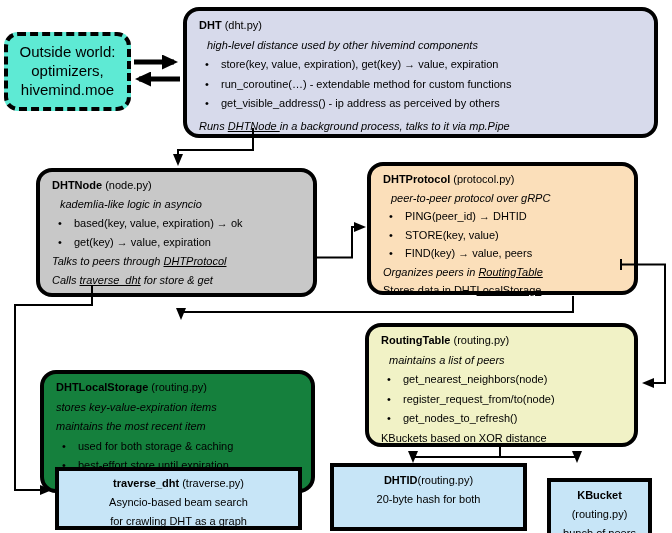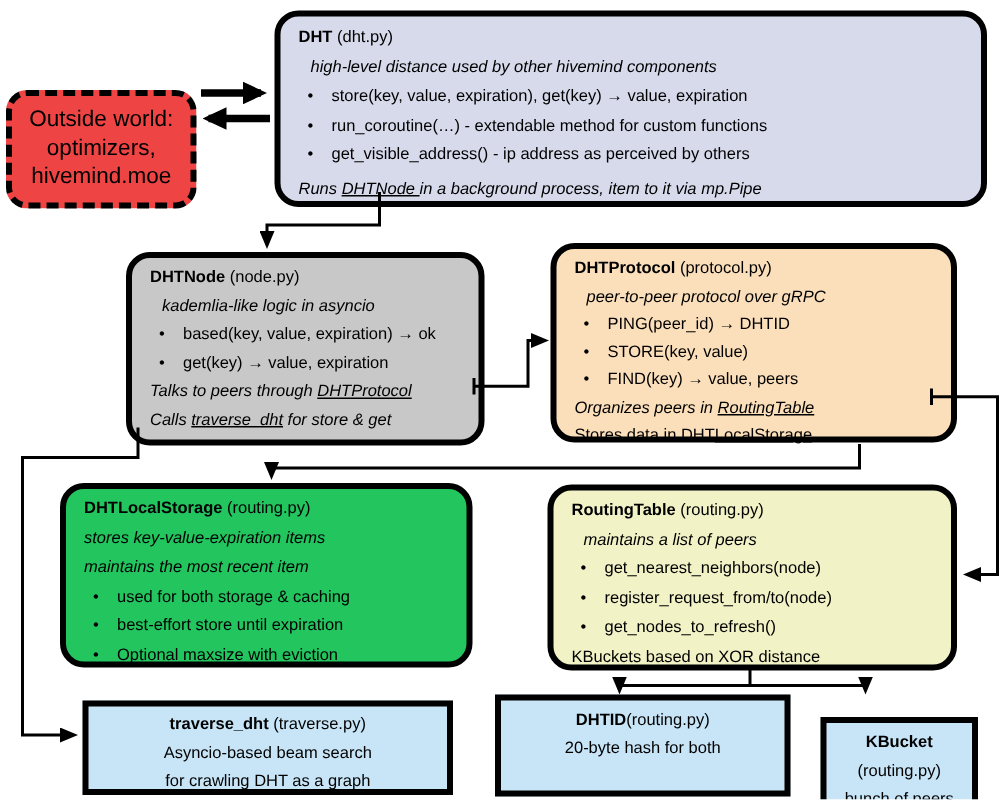--- a/index.html
+++ b/index.html
@@ -19,58 +19,58 @@
   .u{text-decoration:underline;}
   .bullet{display:flex;}
   .bullet::before{content:"\2022";width:16px;padding-left:6px;flex:0 0 auto;}
   .center{text-align:center;}
 
   #outside{left:4px;top:32px;width:127px;height:79px;border-radius:14px;
     border-style:dashed;padding-top:6px;font-size:15px;}
   #dht{left:183px;top:7px;width:475px;height:131px;padding:5px 0 0 12px;}
   #dht .line{line-height:19.5px;height:19.5px;}
   #dht .footer{margin-top:3px;}
-  #dhtnode{left:36px;top:168px;width:239px;height:129px;padding:4px 0 0 12px;margin-left:48px;}
+  #dhtnode{left:36px;top:168px;width:281px;height:129px;padding:4px 0 0 12px;}
   #dhtprotocol{left:367px;top:162px;width:271px;height:133px;padding:4px 0 0 12px;}
   #dhtprotocol .line{line-height:18.5px;height:18.5px;}
   #dhtlocalstorage{left:40px;top:322px;width:275px;height:123px;padding:4px 0 0 12px;}
   #dhtlocalstorage .line{line-height:19.5px;height:19.5px;}
   #routingtable{left:365px;top:323px;width:273px;height:124px;padding:4px 0 0 12px;}
   #routingtable .line{line-height:19.5px;height:19.5px;}
   #traverse{left:55px;top:467px;width:247px;height:63px;padding-top:3px;}
   #dhtid{left:330px;top:463px;width:197px;height:68px;padding-top:4px;}
   #kbucket{left:547px;top:463px;width:105px;height:68px;padding-top:4px;margin-top:15px;}
 
   svg.overlay{position:absolute;left:0;top:0;z-index:5;pointer-events:none;}
   svg.overlay line, svg.overlay polyline{stroke:#000;fill:none;}
 </style>
 </head>
 <body>
 
 <div class="canvas">
 
-  <div class="box center" id="outside" style="background: #ef4444; margin-top: 28px;">
+  <div class="box center" id="outside" style="background: #5eead4;">
     <div class="line">Outside world:</div>
     <div class="line">optimizers,</div>
     <div class="line">hivemind.moe</div>
   </div>
 
   <div class="box round" id="dht" style="background: rgb(215, 218, 235);">
     <div class="line title"><b>DHT</b><span> (dht.py)</span></div>
     <div class="line sub it">high-level distance used by other hivemind components</div>
     <div class="line bullet">
         <span>store(key, value, expiration), get(key) → value, expiration</span>
       </div>
     <div class="line bullet">
         <span>run_coroutine(…) - extendable method for custom functions</span>
       </div>
     <div class="line bullet">
         <span>get_visible_address() - ip address as perceived by others</span>
       </div>
-    <div class="line it footer"><span>Runs </span><span class="u">DHTNode </span><span>in a background process, item to it via mp.Pipe</span></div>
+    <div class="line it footer"><span>Runs </span><span class="u">DHTNode </span><span>in a background process, talks to it via mp.Pipe</span></div>
   </div>
 
   <div class="box round" id="dhtnode" style="background: rgb(200, 200, 200);">
     <div class="line title"><b>DHTNode</b><span> (node.py)</span></div>
     <div class="line sub it">kademlia-like logic in asyncio</div>
     <div class="line bullet">
         <span>based(key, value, expiration) → ok</span>
       </div>
     <div class="line bullet">
         <span>get(key) → value, expiration</span>
@@ -88,21 +88,21 @@
     <div class="line bullet">
         <span>STORE(key, value)</span>
       </div>
     <div class="line bullet">
         <span>FIND(key) → value, peers</span>
       </div>
     <div class="line it"><span>Organizes peers in </span><span class="u">RoutingTable</span></div>
     <div class="line"><span>Stores data in DHT</span><span class="u">LocalStorage</span></div>
   </div>
 
-  <div class="box round" id="dhtlocalstorage" style="background: #22c55e;">
+  <div class="box round" id="dhtlocalstorage" style="background: #15803d; margin-top: 48px;">
     <div class="line title"><b>DHTLocalStorage</b><span> (routing.py)</span></div>
     <div class="line it">stores key-value-expiration items</div>
     <div class="line it">maintains the most recent item</div>
     <div class="line bullet">
         <span>used for both storage &amp; caching</span>
       </div>
     <div class="line bullet">
         <span>best-effort store until expiration</span>
       </div>
     <div class="line bullet">

